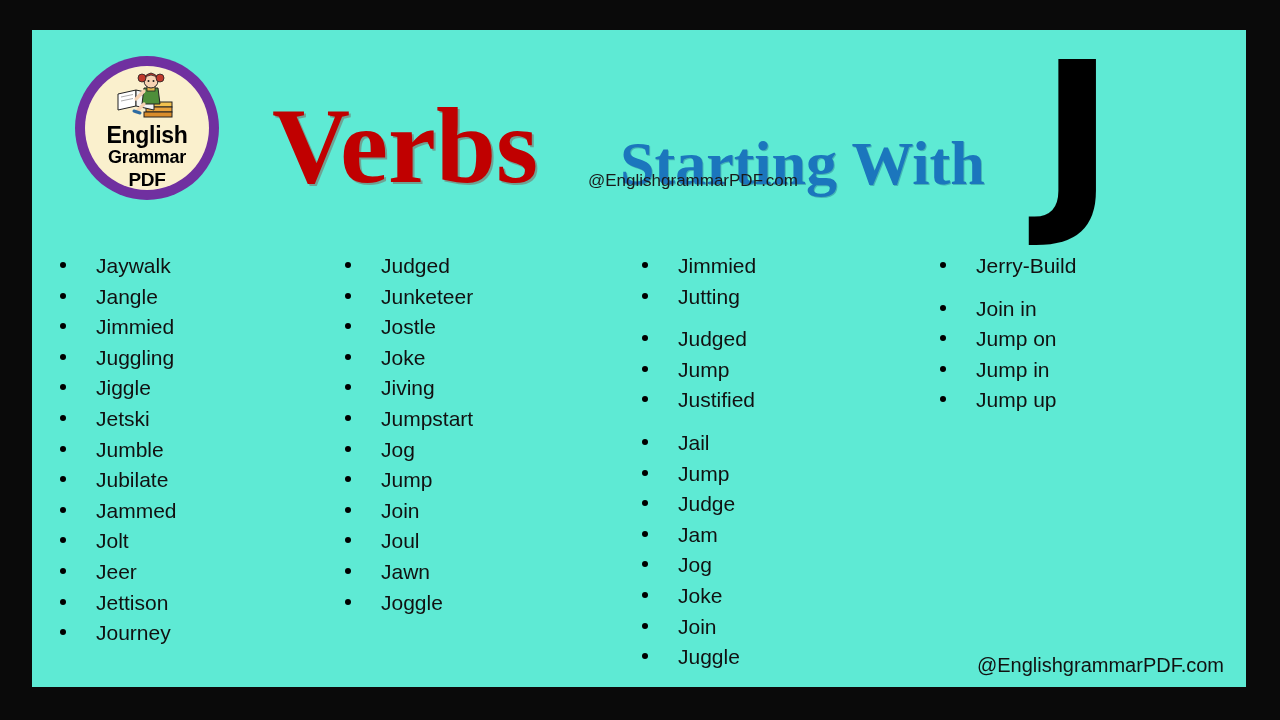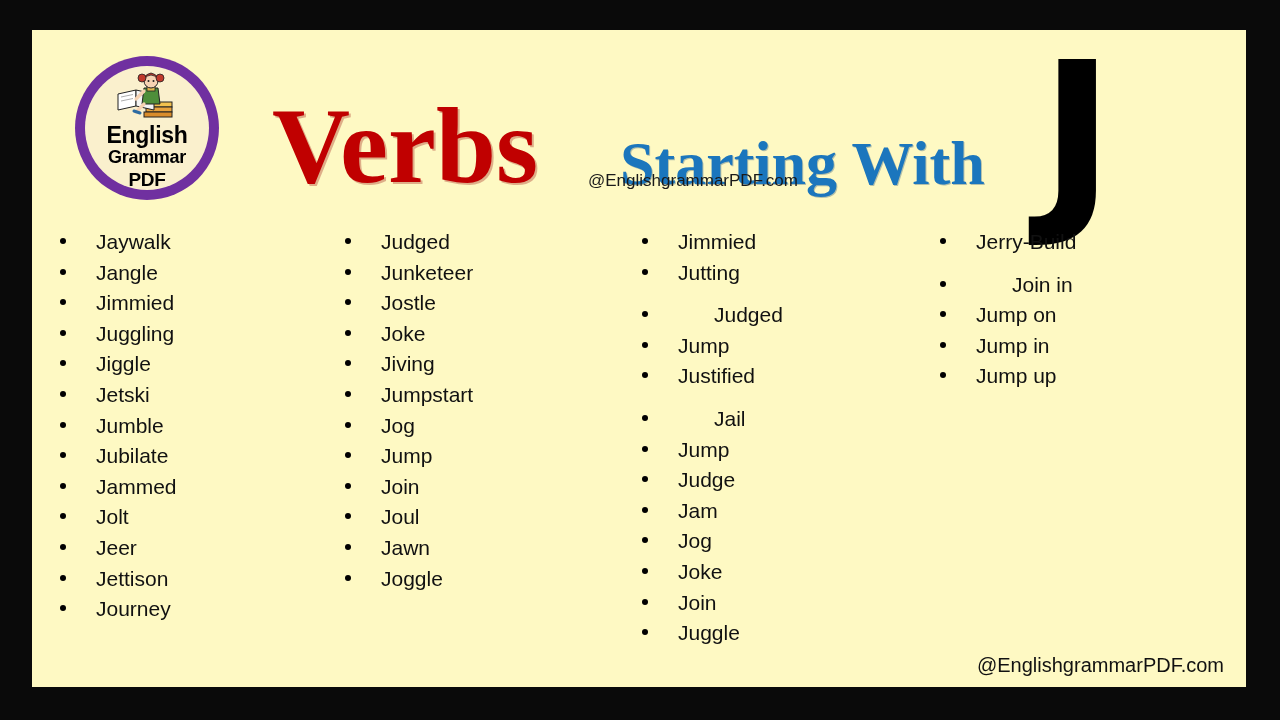--- a/index.html
+++ b/index.html
@@ -21,21 +21,21 @@
     background: #0a0a0a;
     box-sizing: border-box;
   }
 
   #sheet {
     position: absolute;
     left: 32px;
     top: 30px;
     width: 1214px;
     height: 657px;
-    background: #fef9c3;
+    background: #5eead4;
     overflow: hidden;
   }
 
   
   #header {
     position: absolute;
     left: 0;
     top: 0;
     width: 1214px;
     height: 200px;
@@ -156,33 +156,33 @@
 
   .word-item {
     display: flex;
     align-items: baseline;
     height: 30.6px;
     font-family: "Liberation Sans", sans-serif;
     font-size: 21px;
     color: #111111;
     white-space: nowrap;
   }
-  .word-item.gap-before { margin-top: 12px; gap: 36px; }
+  .word-item.gap-before { margin-top: 12px; }
   .bullet {
     display: inline-block;
     width: 6px;
     height: 6px;
     min-width: 6px;
     border-radius: 50%;
     background: #000000;
     margin-right: 30px;
     position: relative;
     top: -5px;
   }
-  .word-label { display: inline-block; }
+  .word-label { display: inline-block; margin-top: 24px; }
 
   #footer-watermark {
     position: absolute;
     right: 22px;
     bottom: 10px;
     font-family: "Liberation Sans", sans-serif;
     font-size: 20px;
     color: #111111;
     white-space: nowrap;
   }

